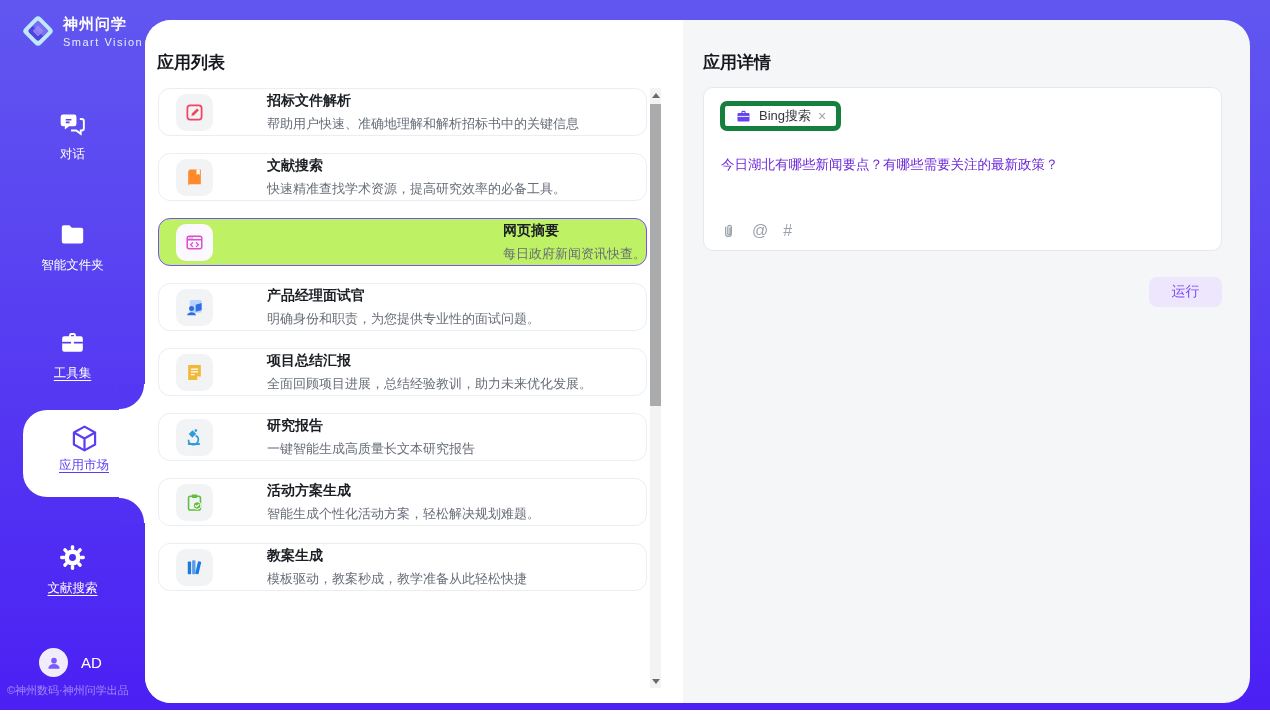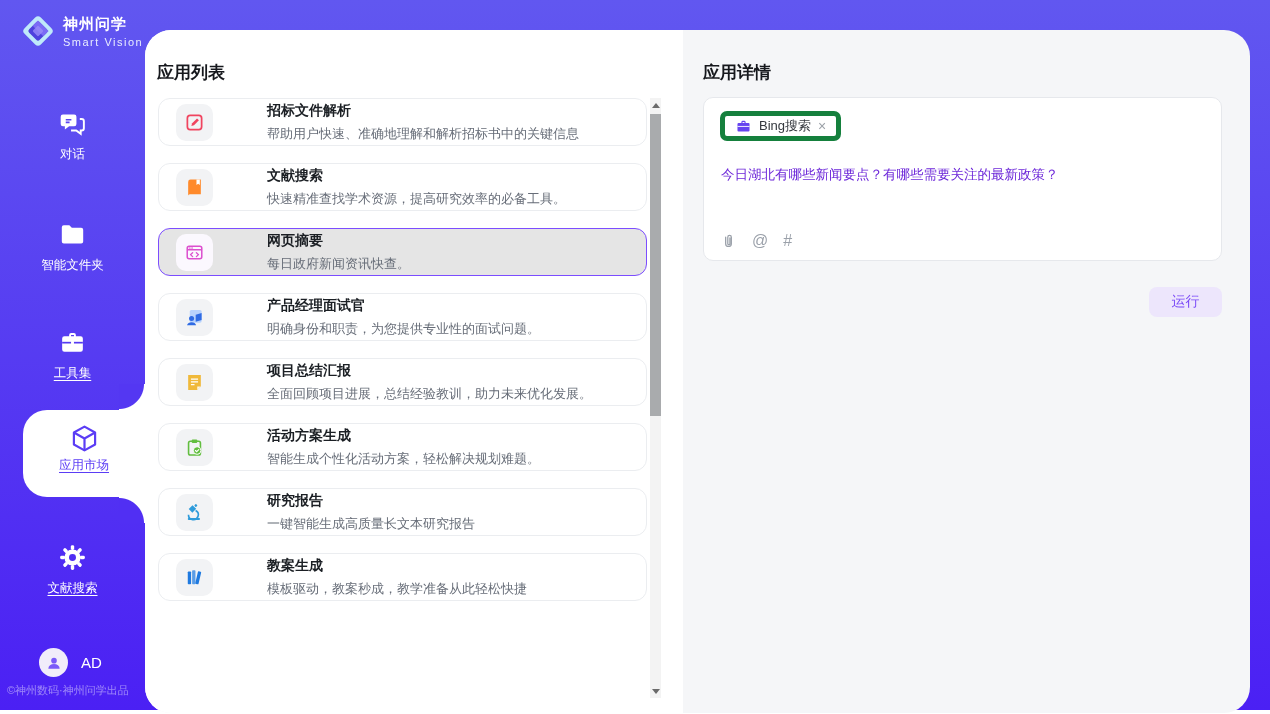--- a/index.html
+++ b/index.html
@@ -26,29 +26,29 @@
   .scoop-bottom { position:absolute; left:119px; top:497px; width:26px; height:26px;
            background:radial-gradient(26px circle at 0 100%, #512FF3 24.5px, #fff 25.5px); }
   .user { position:absolute; left:39px; top:648px; display:flex; align-items:center; gap:13px; cursor:pointer; }
   .avatar { width:29px; height:29px; border-radius:50%; background:#F1ECFA;
             display:flex; align-items:center; justify-content:center; }
   .user-name { color:#fff; font-size:15px; }
   .copyright { position:absolute; left:7px; top:683px; width:138px; font-size:11px;
                color:rgba(255,255,255,0.45); white-space:nowrap; }
 
   
-  .content { position:absolute; left:145px; top:30px; width:1105px; height:683px;
+  .content { position:absolute; left:145px; top:20px; width:1105px; height:683px;
              border-radius:26px; background:#F5F6F8; overflow:hidden; display:flex; }
   .list-panel { width:538px; background:#fff; position:relative; flex:none; }
   .panel-title { position:absolute; left:12px; top:31px; font-size:17px; font-weight:bold; color:#16181D; }
 
   .cards { position:absolute; left:13px; top:68px; width:489px; bottom:0; overflow:hidden; }
   .card { height:48px; margin-bottom:17px; border:1px solid #EBEDF0; border-radius:12px;
           background:#fff; display:flex; align-items:center; padding-left:17px; cursor:pointer;gap:40px; }
-  .card.selected { background:#e5e5e5; border-color:#7C4DFF; }
+  .card.selected { background:#bef264; border-color:#7C4DFF;justify-content:space-between; }
   .app-icon { width:37px; height:37px; border-radius:10px; background:#F2F3F5; flex:none;
               display:flex; align-items:center; justify-content:center; margin-right:14px; }
   .card.selected .app-icon { background:#FBF8FE; }
   .card-title { font-size:14px; font-weight:bold; color:#1B1F24; margin-bottom:5px; }
   .card-desc { font-size:13px; color:#676D78; }
 
   .scrollbar { position:absolute; left:505px; top:68px; width:11px; height:600px; background:#F3F3F3; }
   .sb-btn { position:absolute; left:0; width:11px; height:14px; background:#F3F3F3;
             display:flex; align-items:center; justify-content:center; cursor:pointer; }
   .sb-up { top:0; } .sb-down { bottom:0; }
@@ -224,46 +224,46 @@
             </span>
             <div>
               <div class="card-title">项目总结汇报</div>
               <div class="card-desc">全面回顾项目进展，总结经验教训，助力未来优化发展。</div>
             </div>
           </div>
           <div class="card">
             <span class="app-icon">
               <span class="icn">
                 <svg width="19" height="19" viewBox="0 0 24 24">
+                  <path d="M9.5 2.8l4.6 4.6-4.8 4.8-4.6-4.6z" fill="#2E9BDB"></path>
+                  <path d="M13.4 9.4a6.2 6.2 0 11-9 5.4" fill="none" stroke="#2E9BDB" stroke-width="2.1"></path>
+                  <rect x="3.5" y="18.8" width="15.5" height="2.6" rx="1.3" fill="#2E9BDB"></rect>
+                  <rect x="12.2" y="1.6" width="3" height="3" rx="0.8" fill="#2E9BDB" transform="rotate(45 13.7 3.1)"></rect>
+                </svg>
+              </span>
+            </span>
+            <div>
+              <div class="card-title">研究报告</div>
+              <div class="card-desc">一键智能生成高质量长文本研究报告</div>
+            </div>
+          </div>
+          <div class="card">
+            <span class="app-icon">
+              <span class="icn">
+                <svg width="19" height="19" viewBox="0 0 24 24">
                   <rect x="4.5" y="4" width="15" height="17.5" rx="2.2" fill="none" stroke="#62BE3F" stroke-width="2"></rect>
                   <rect x="8.5" y="2" width="7" height="4.4" rx="1.2" fill="#62BE3F"></rect>
                   <circle cx="15.3" cy="15.8" r="4.8" fill="#62BE3F" stroke="#fff" stroke-width="1.2"></circle>
                   <path d="M13.2 15.8l1.5 1.5 2.7-2.7" stroke="#fff" stroke-width="1.5" fill="none" stroke-linecap="round"></path>
                 </svg>
               </span>
             </span>
             <div>
               <div class="card-title">活动方案生成</div>
               <div class="card-desc">智能生成个性化活动方案，轻松解决规划难题。</div>
-            </div>
-          </div>
-          <div class="card">
-            <span class="app-icon">
-              <span class="icn">
-                <svg width="19" height="19" viewBox="0 0 24 24">
-                  <path d="M9.5 2.8l4.6 4.6-4.8 4.8-4.6-4.6z" fill="#2E9BDB"></path>
-                  <path d="M13.4 9.4a6.2 6.2 0 11-9 5.4" fill="none" stroke="#2E9BDB" stroke-width="2.1"></path>
-                  <rect x="3.5" y="18.8" width="15.5" height="2.6" rx="1.3" fill="#2E9BDB"></rect>
-                  <rect x="12.2" y="1.6" width="3" height="3" rx="0.8" fill="#2E9BDB" transform="rotate(45 13.7 3.1)"></rect>
-                </svg>
-              </span>
-            </span>
-            <div>
-              <div class="card-title">研究报告</div>
-              <div class="card-desc">一键智能生成高质量长文本研究报告</div>
             </div>
           </div>
           <div class="card">
             <span class="app-icon">
               <span class="icn">
                 <svg width="19" height="19" viewBox="0 0 24 24" fill="#1F7AE0">
                   <rect x="3.5" y="4.5" width="4.2" height="16" rx="1"></rect>
                   <rect x="9" y="2.8" width="4.2" height="17.7" rx="1" opacity="0.72"></rect>
                   <rect x="14.6" y="4.2" width="4.2" height="16.4" rx="1" transform="rotate(13 16.7 12.4)"></rect>
                 </svg>

